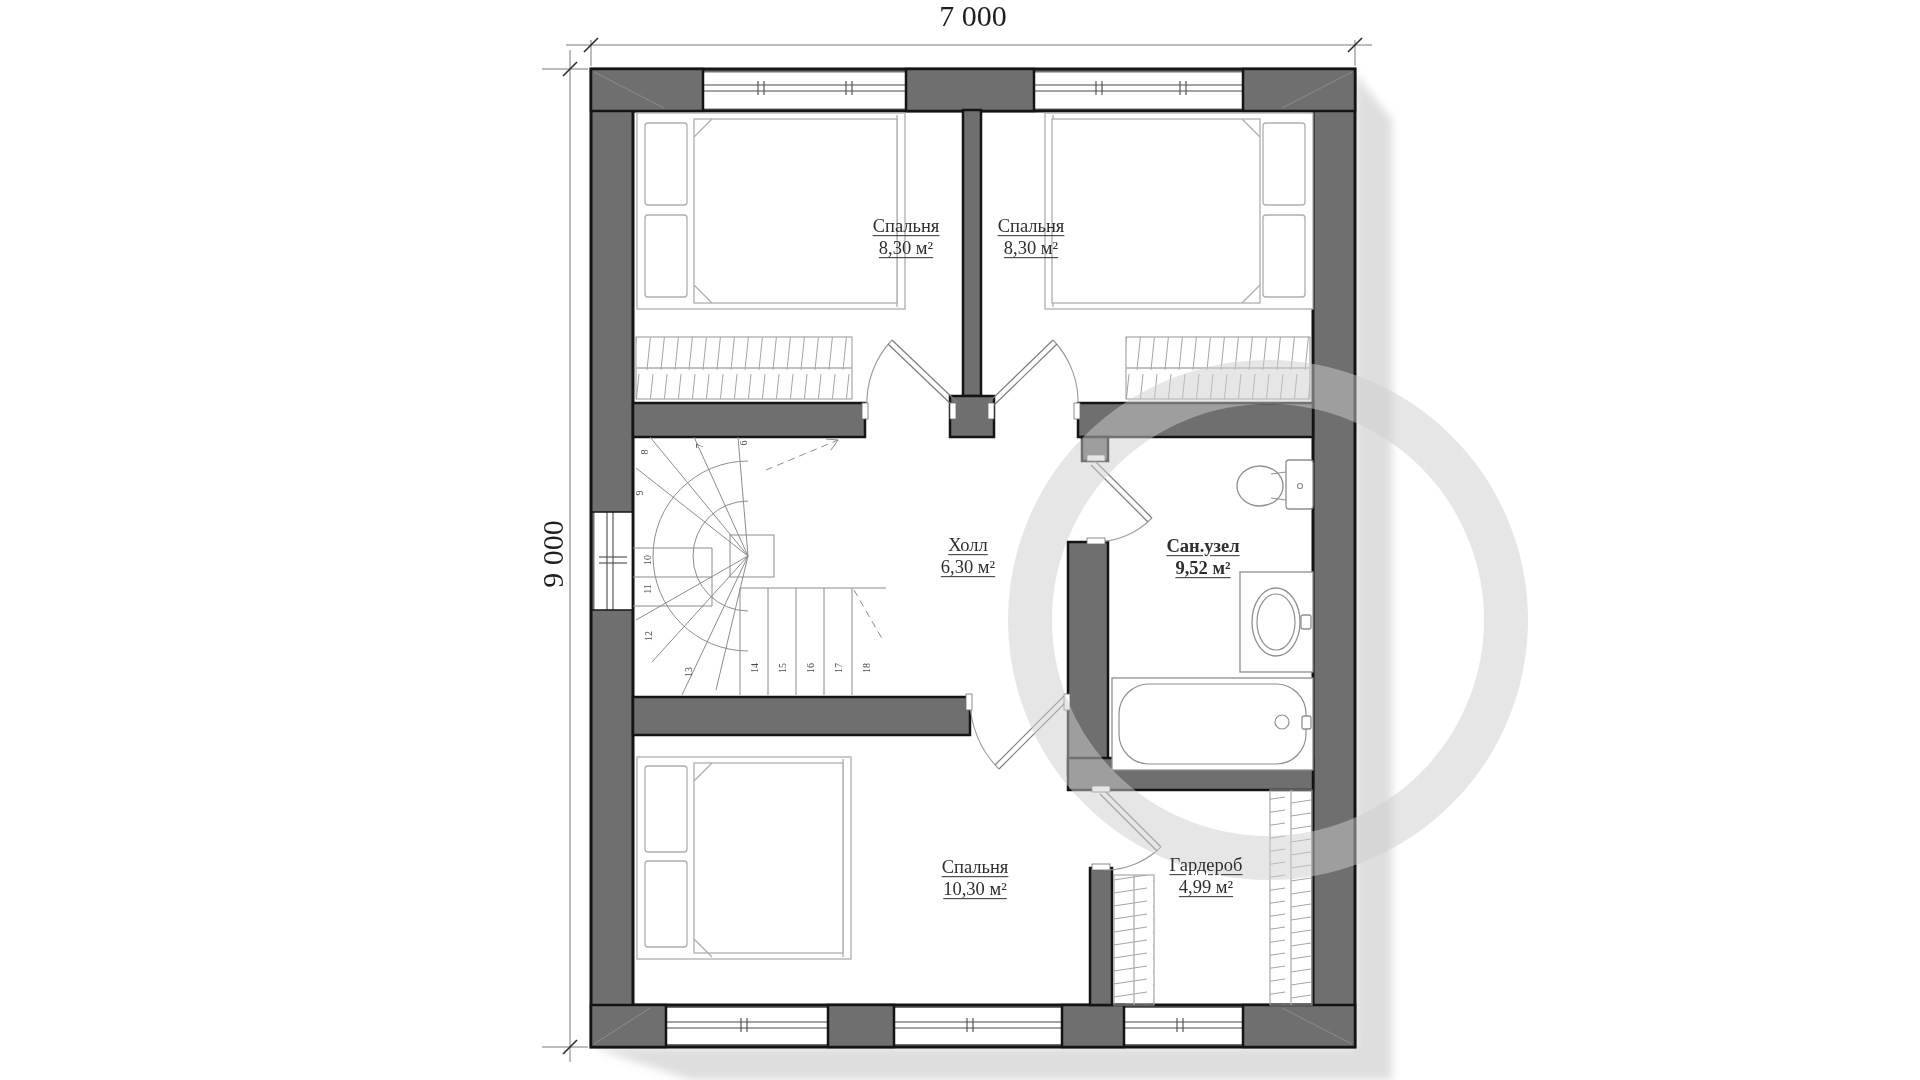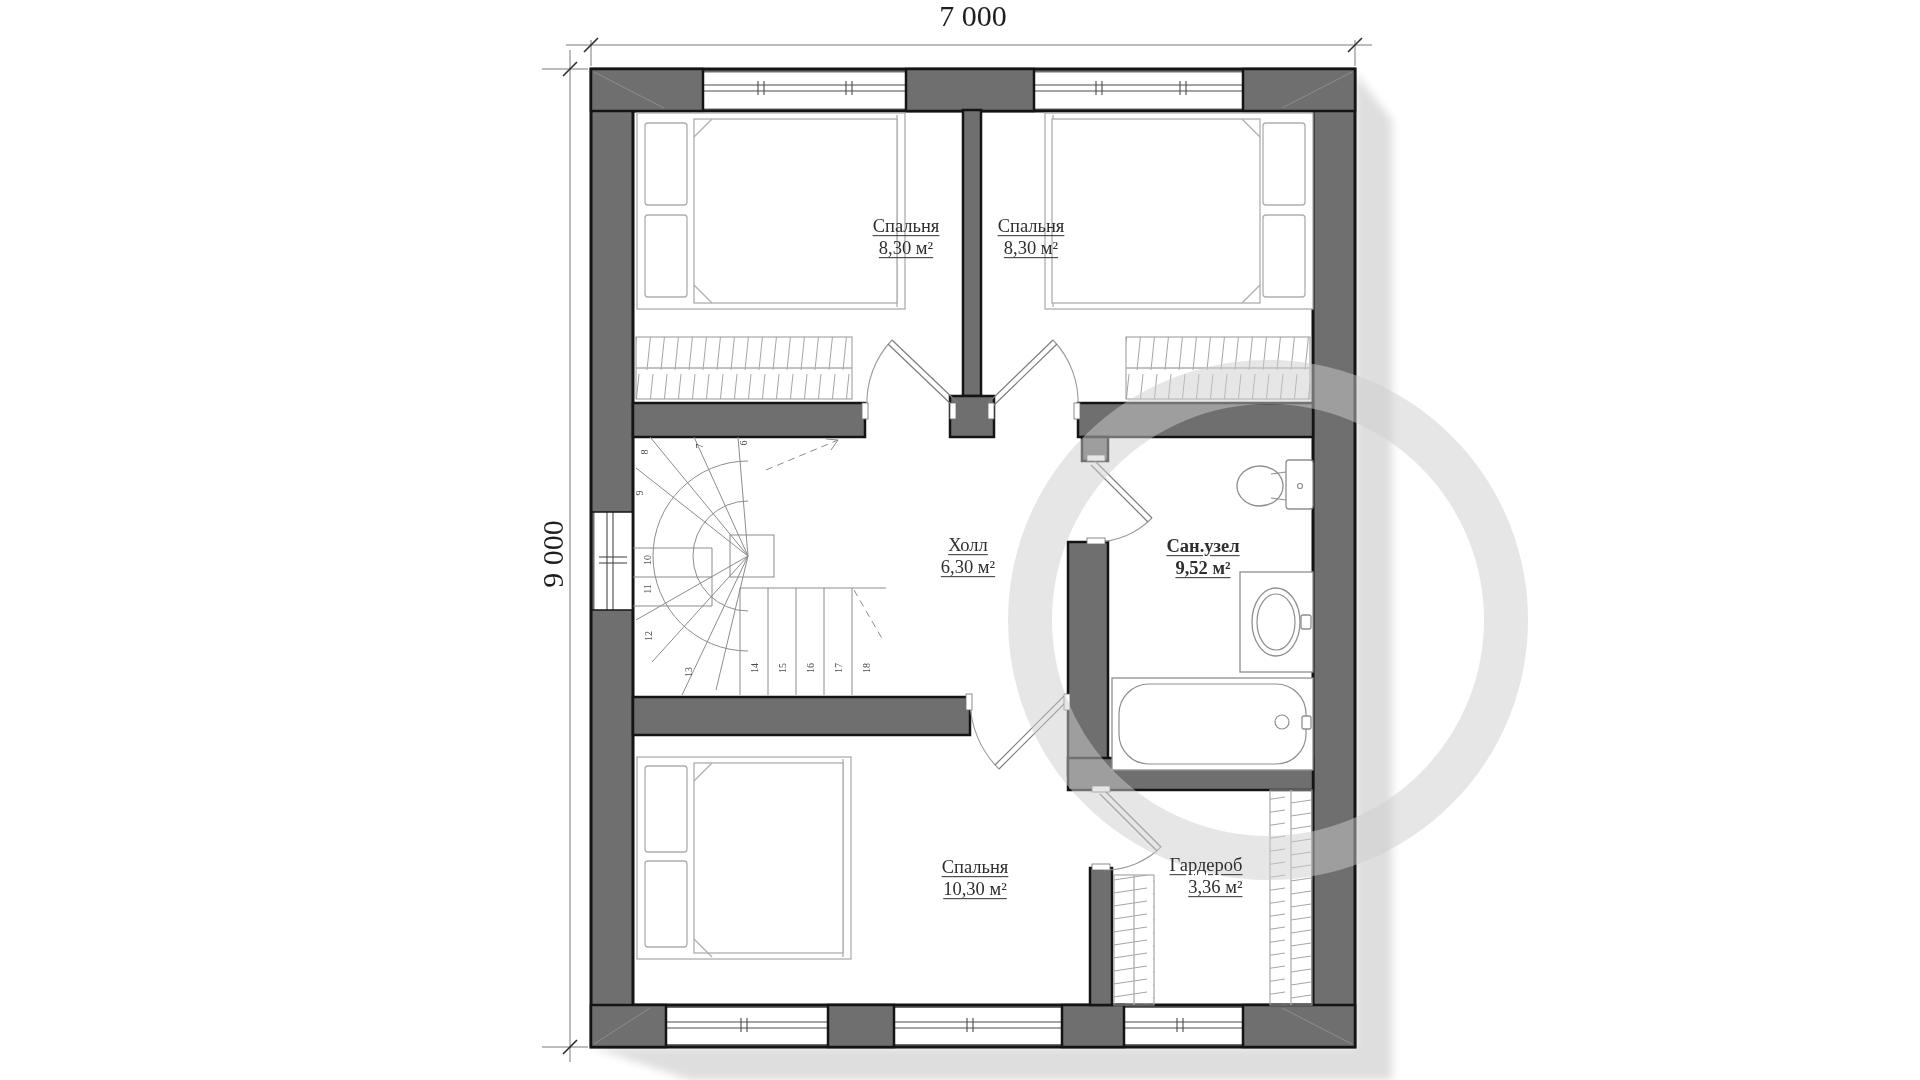--- a/index.html
+++ b/index.html
@@ -307,23 +307,23 @@
   <span>6,30 м²</span>
 </div>
 <div class="lbl" style="left:1203px;top:558px;font-weight:bold;">
   <span>Сан.узел</span>
   <span>9,52 м²</span>
 </div>
 <div class="lbl" style="left:975px;top:879px;">
   <span>Спальня</span>
   <span>10,30 м²</span>
 </div>
-<div class="lbl" style="left:1206px;top:877px;text-align:right;">
+<div class="lbl" style="left:1206px;top:877px;">
   <span>Гардероб</span>
-  <span>3,36 м²</span>
+  <span>4,99 м²</span>
 </div>
 
 <div class="dim" style="left:973px;top:16px;">7 000</div>
 <div class="dim vert" style="left:553px;top:554px;">9 000</div>
 
 <div class="step" style="left:743px;top:443px;">6</div>
 <div class="step" style="left:699px;top:446px;">7</div>
 <div class="step" style="left:644px;top:452px;">8</div>
 <div class="step" style="left:639px;top:493px;">9</div>
 <div class="step" style="left:647px;top:560px;">10</div>

